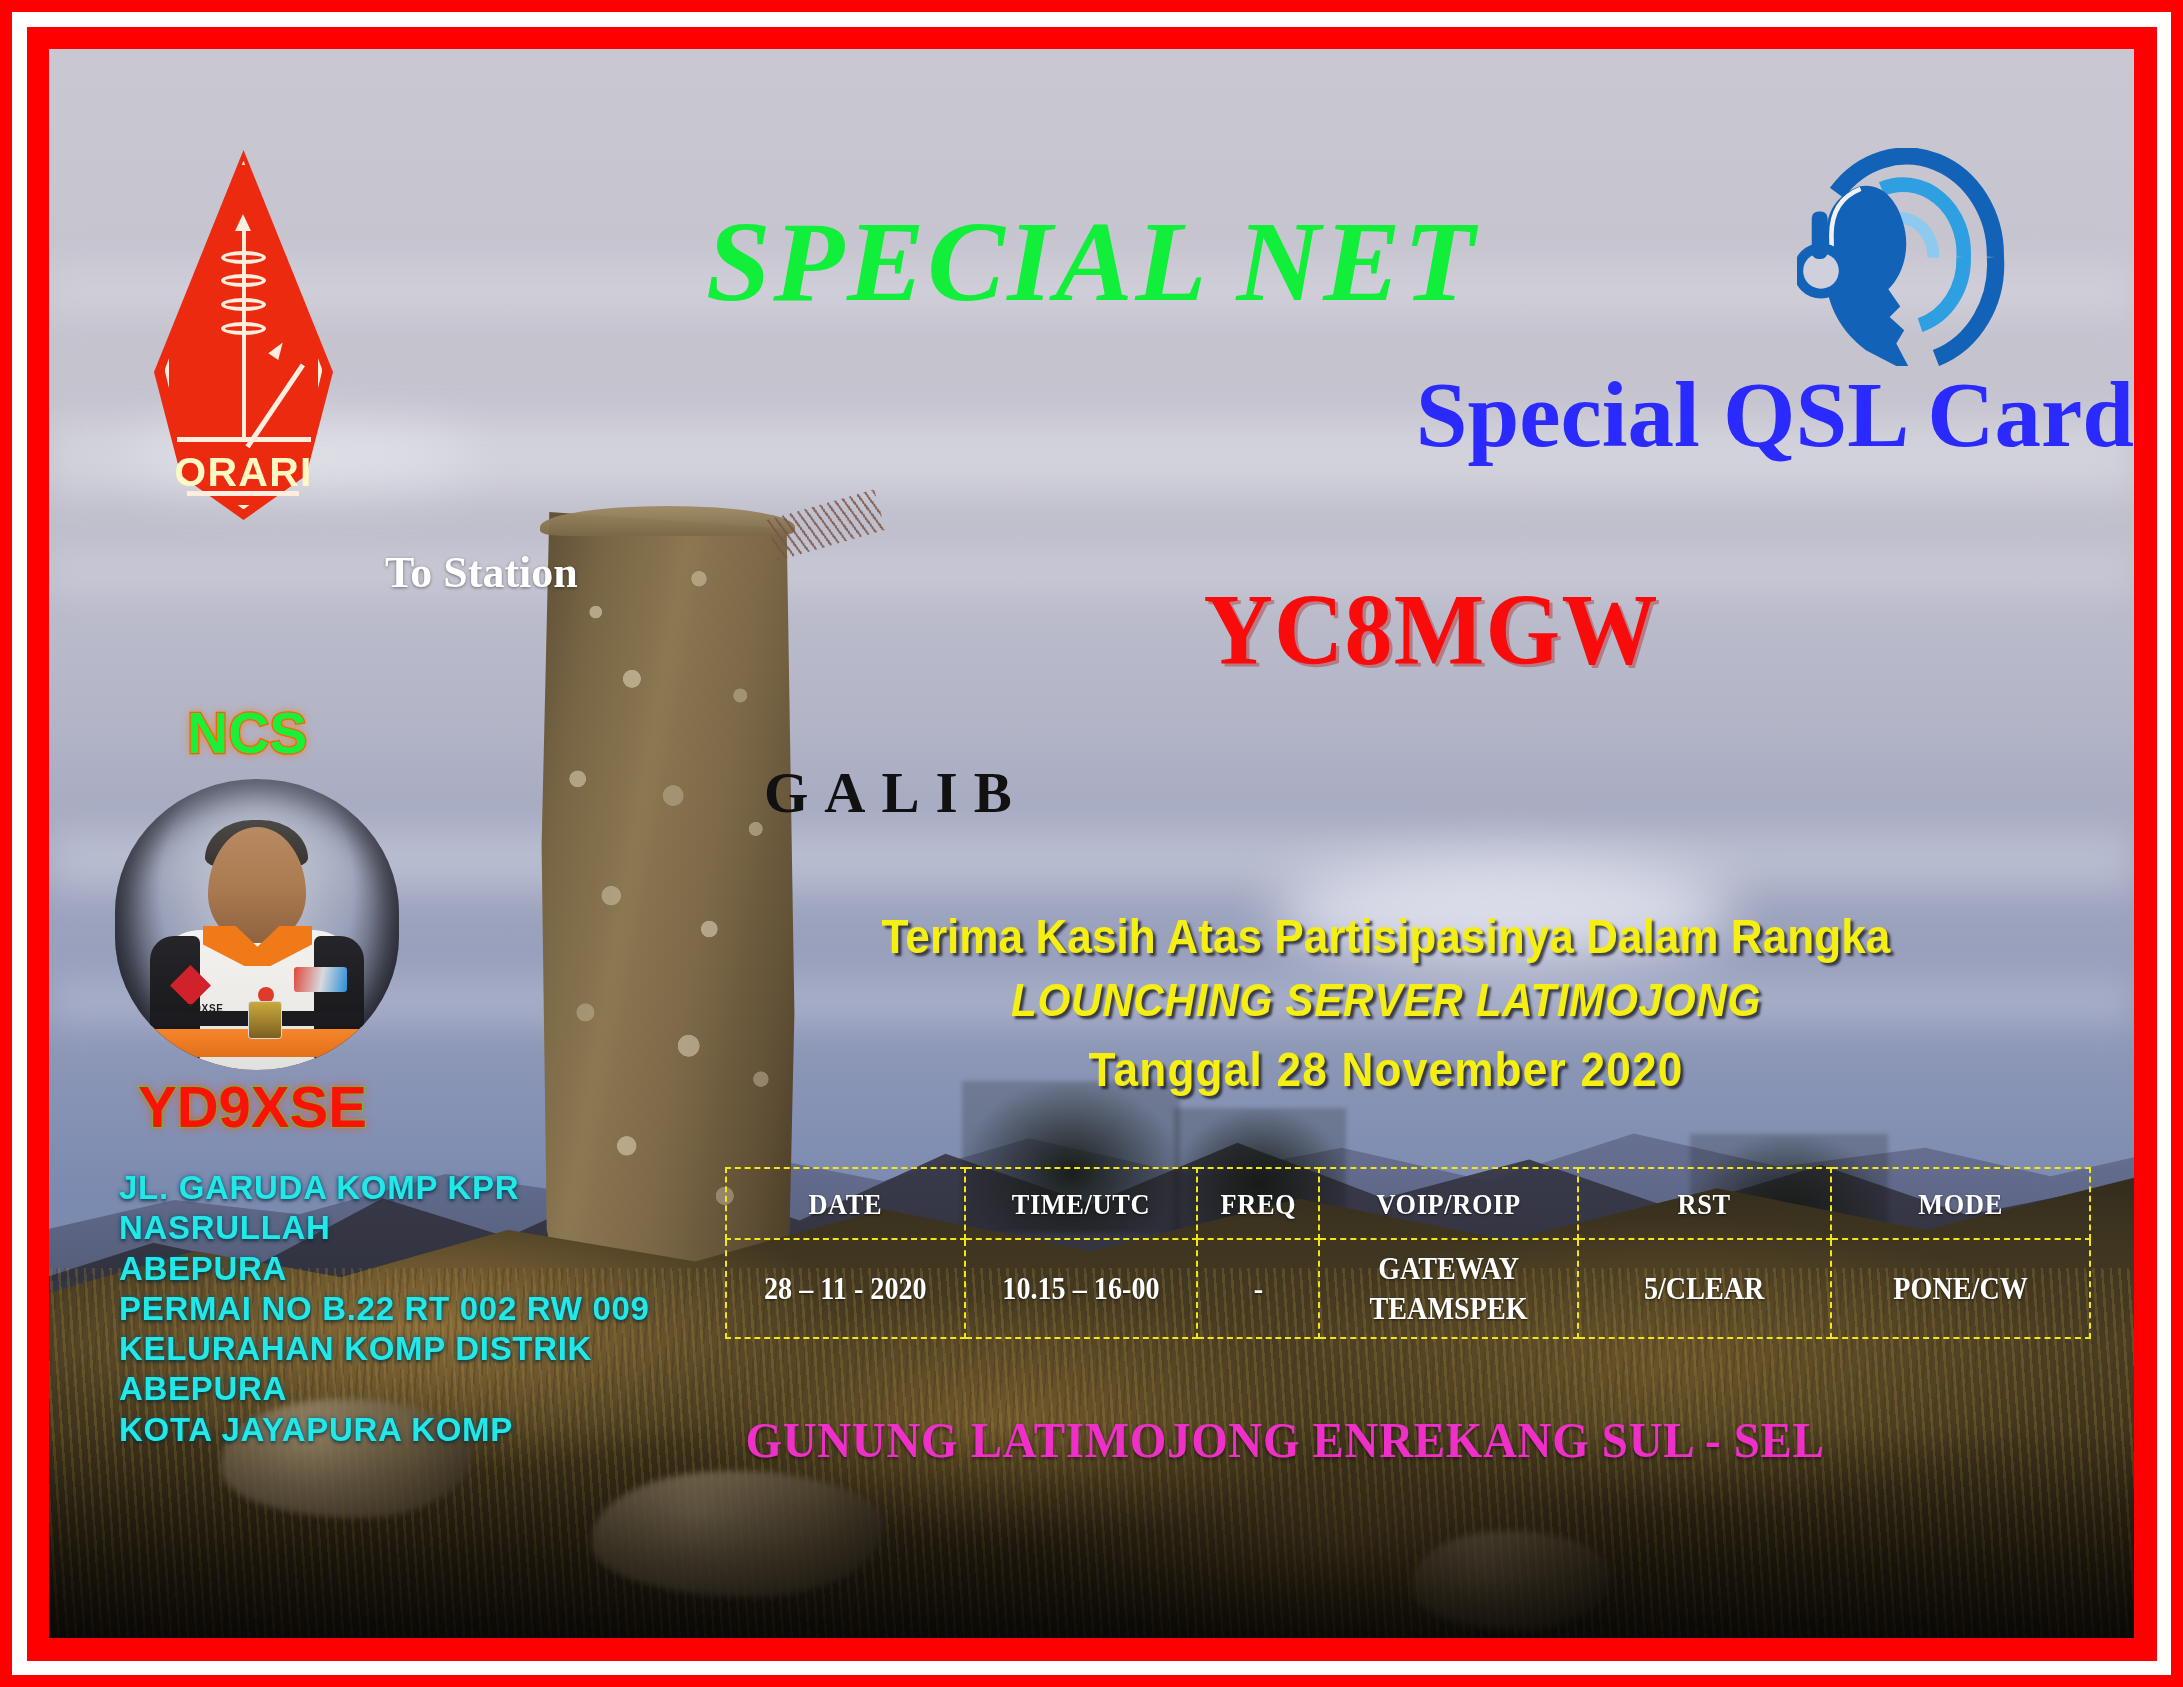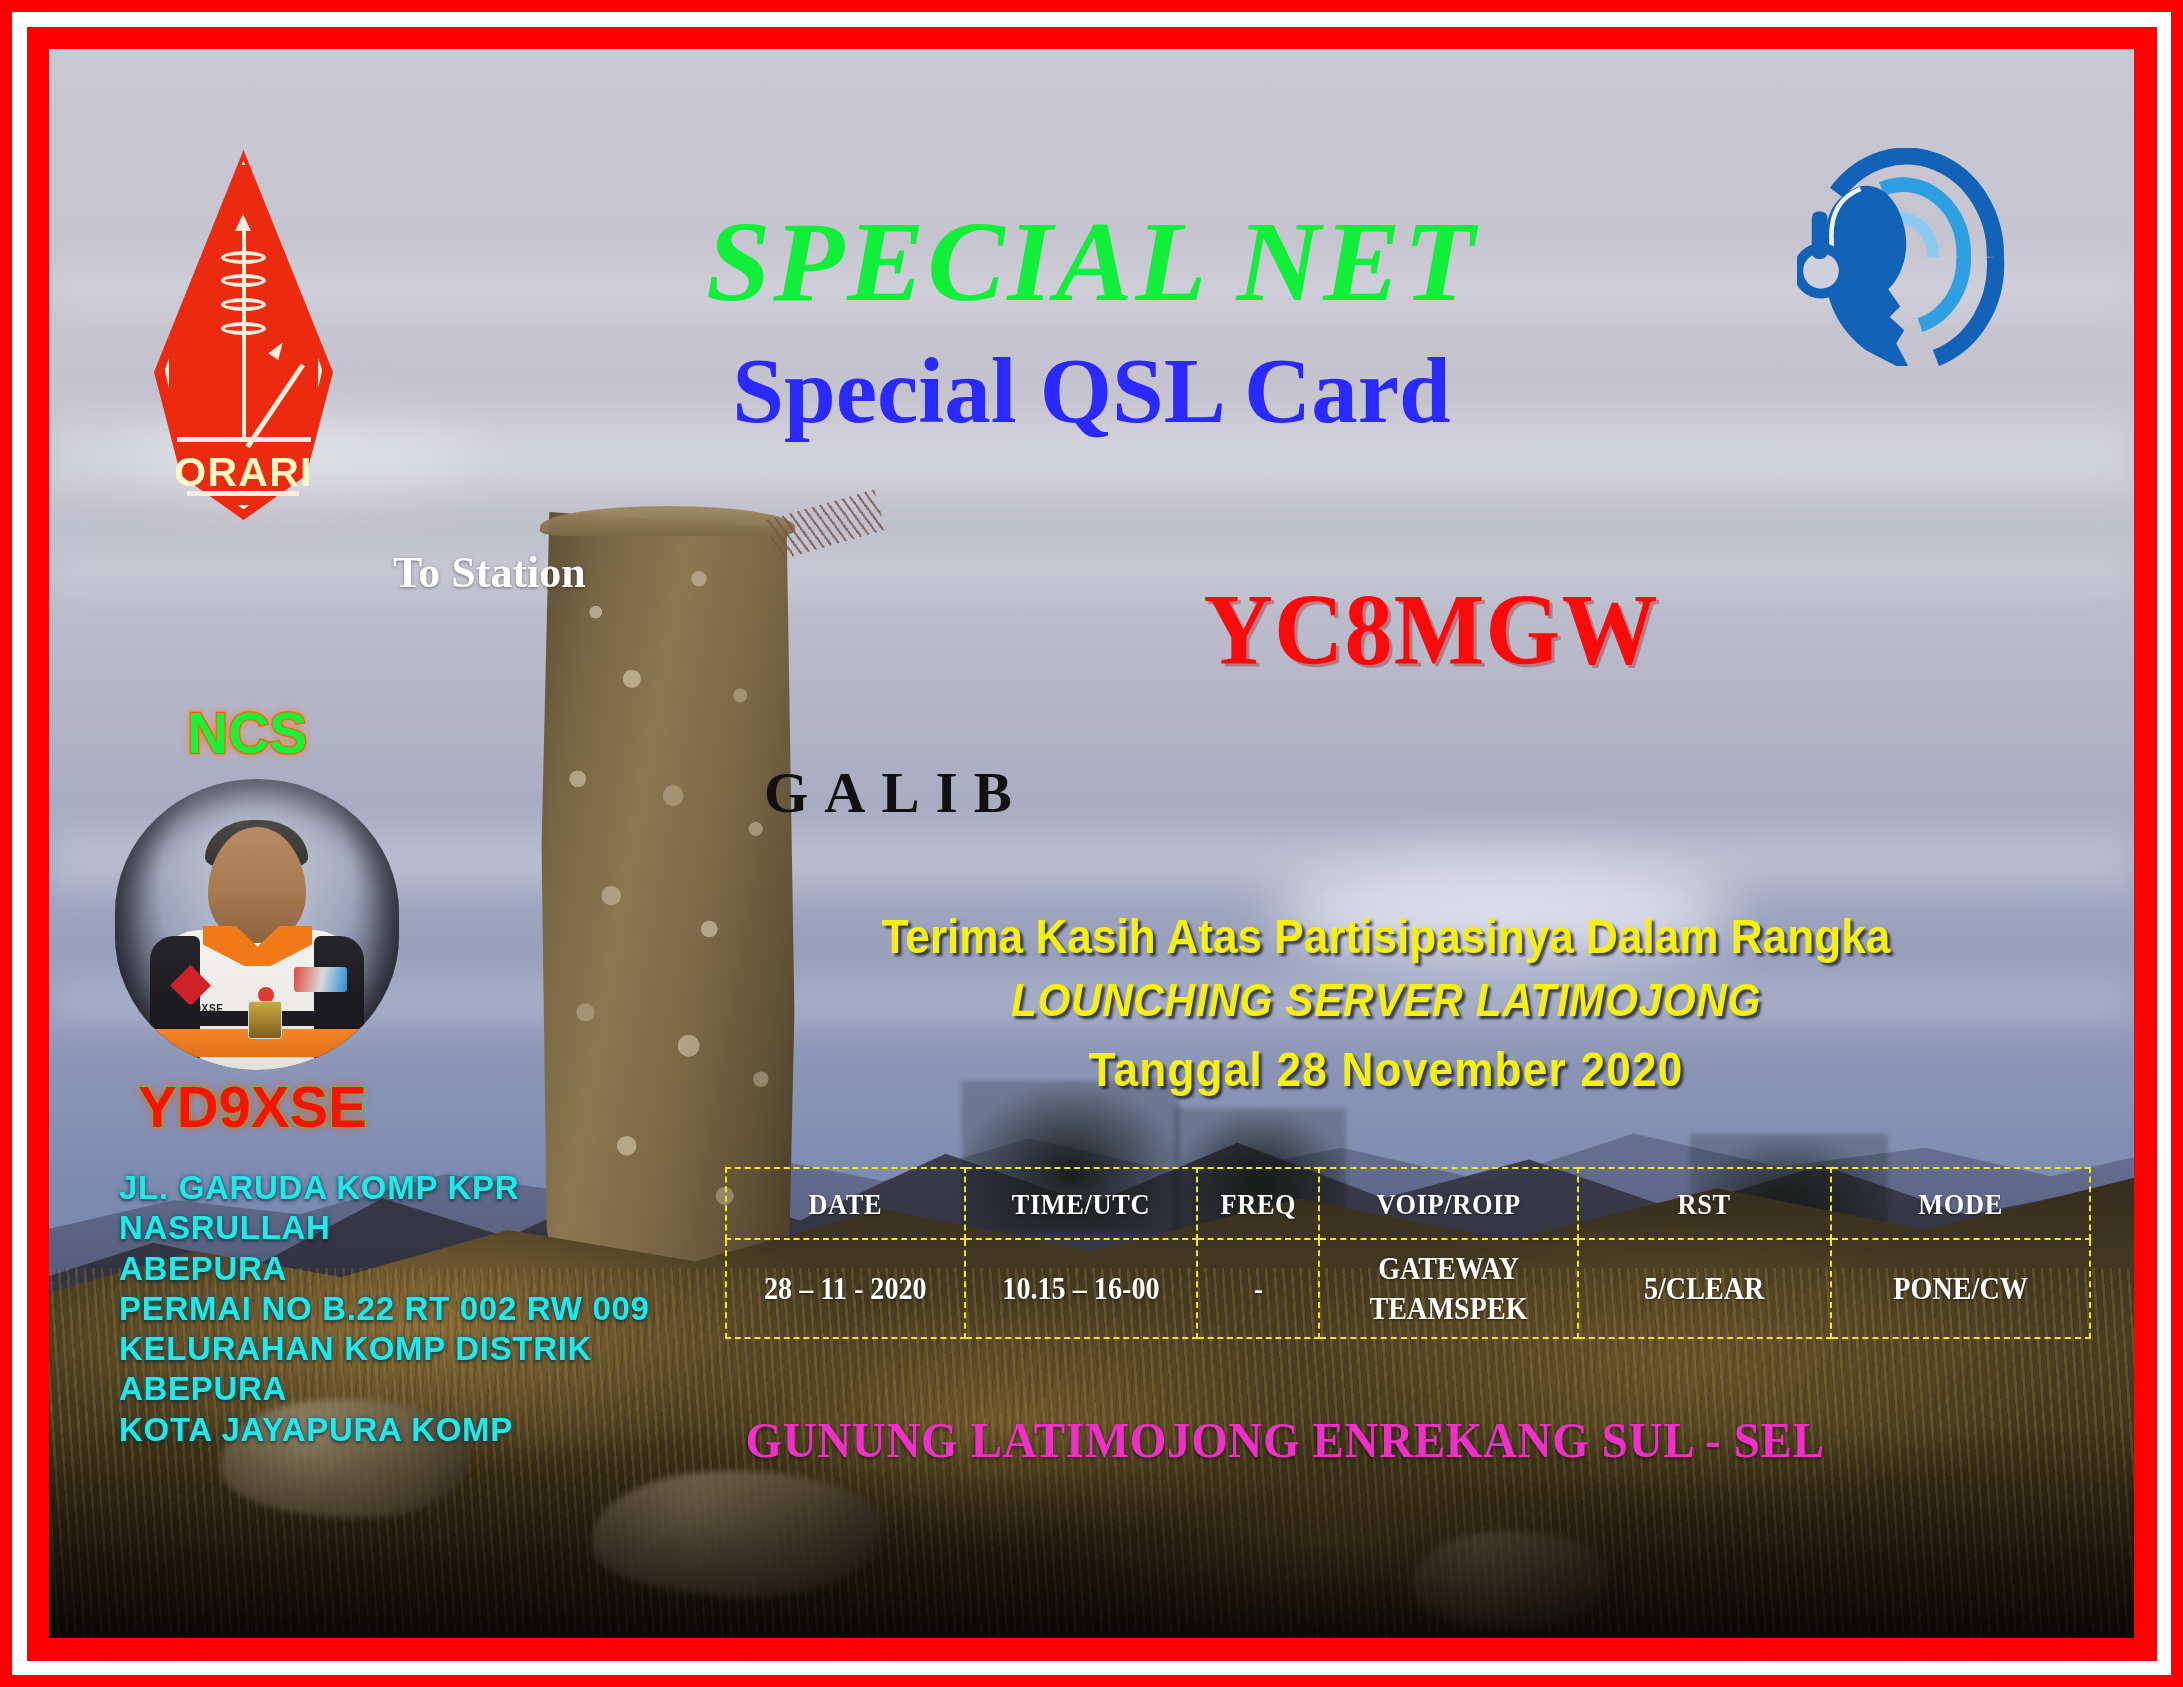--- a/index.html
+++ b/index.html
@@ -217,26 +217,26 @@
 
   
   .t-specialnet{
     position:absolute;left:0;right:0;top:147px;text-align:center;
     font-size:114px;font-style:italic;font-weight:bold;
     color:#12ef3a;letter-spacing:2.6px;
     font-family:"Liberation Serif", serif;
     transform:scaleX(1.02);
   }
   .t-qslcard{
-    position:absolute;left:0;right:0;top:288px;text-align:center;
+    position:absolute;left:0;right:0;top:312px;text-align:right;
     font-size:93px;font-weight:bold;color:#2a2aff;
     font-family:"Liberation Serif", serif;
   }
   .t-tostation{
-    position:absolute;left:344px;top:498px;
+    position:absolute;left:336px;top:498px;
     font-size:44px;font-weight:bold;color:#ffffff;
     font-family:"Liberation Serif", serif;
     text-shadow:0 1.3px 3.3px rgba(0,0,0,.45);
   }
 
   
   .t-ncs{
     position:absolute;left:138px;top:651px;
     font-size:57px;font-weight:bold;
     color:#19f03a;

